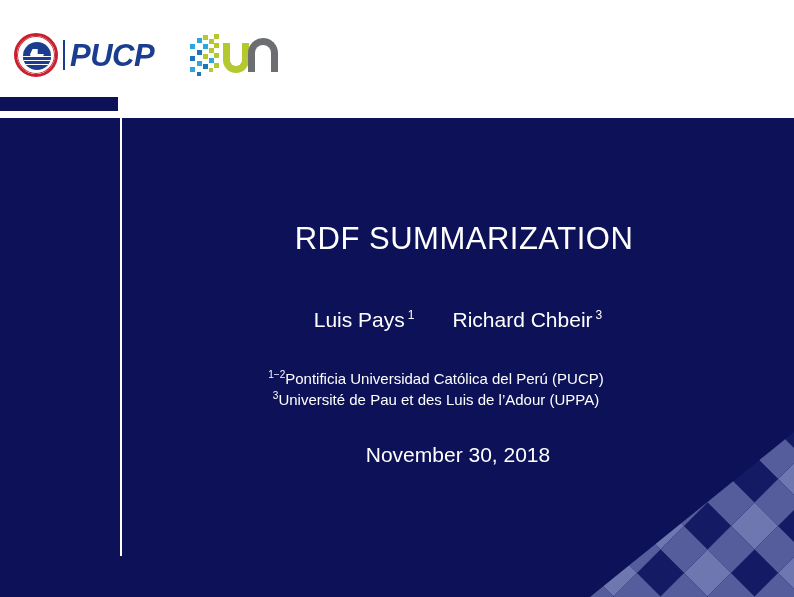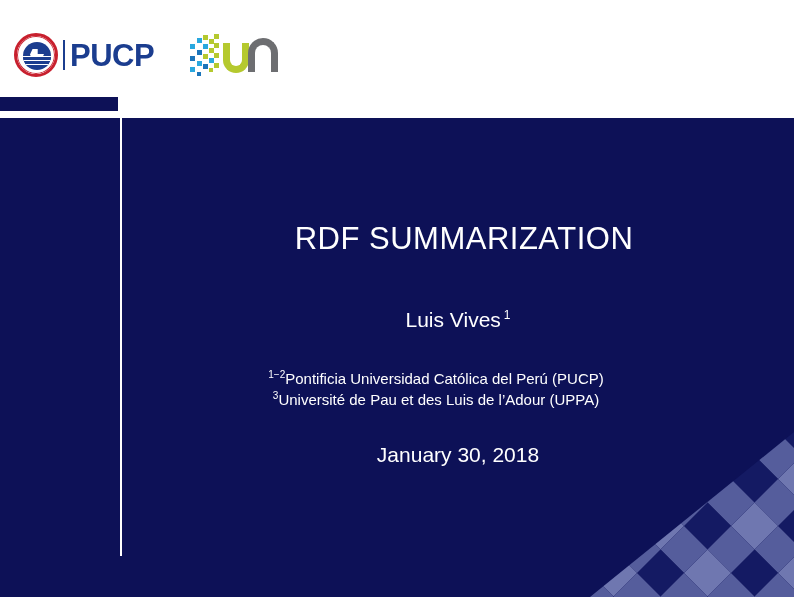--- a/index.html
+++ b/index.html
@@ -12,21 +12,21 @@
     overflow:hidden;
   }
 
   
   #header{
     position:absolute;left:0;top:0;width:794px;height:97px;
     background:#ffffff;
   }
   #logo-row{
     position:absolute;left:14px;top:33px;
-    display:flex;align-items:center;gap:36px;
+    display:flex;align-items:center;gap:36px;font-style:italic;
   }
 
   
   .pucp-logo{display:flex;align-items:center;gap:5px;}
   .pucp-seal{
     position:relative;width:44px;height:44px;border-radius:50%;
     background:#ffffff;
     border:3px solid #c8202e;
     box-sizing:border-box;
     overflow:hidden;
@@ -347,24 +347,25 @@
       </div>
   </div>
 
   <div id="vrule"></div>
 
   <div id="content">
 
     <div id="title">RDF SUMMARIZATION</div>
 
     <div id="authors">
-        <div class="author"><span>Luis Vives</span><span class="sup">1</span></div>
+        <div class="author"><span>Luis Pays</span><span class="sup">1</span></div>
+        <div class="author"><span>Richard Chbeir</span><span class="sup">3</span></div>
       </div>
 
     <div id="affils">
         <div class="affil"><span class="mark">1−2</span><span>Pontificia Universidad Católica del Perú (PUCP)</span></div>
         <div class="affil"><span class="mark">3</span><span>Université de Pau et des Luis de l’Adour (UPPA)</span></div>
       </div>
 
-    <div id="date">January 30, 2018</div>
+    <div id="date">November 30, 2018</div>
   </div>
 
 </div>
 
 </body></html>

